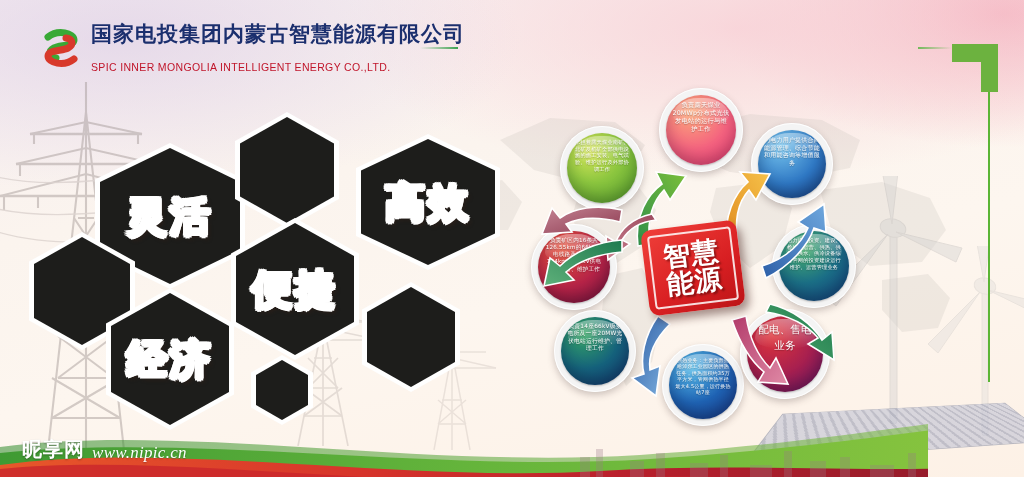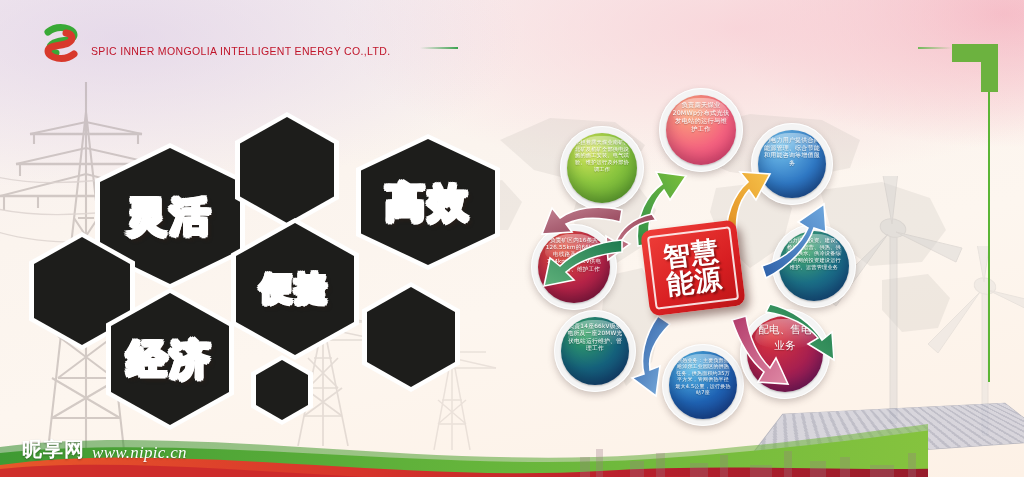--- a/index.html
+++ b/index.html
@@ -280,20 +280,21 @@
   <div class="header-band">
 
     <div class="logo-wrap">
       <div class="logo-mark">
         <svg width="42" height="42" viewBox="0 0 42 42">
           <path d="M8 10 C18 2, 34 6, 34 13 C34 19, 20 18, 14 21 C8 24, 9 30, 16 31" stroke="#39a936" stroke-width="7" fill="none" stroke-linecap="round"></path>
           <path d="M34 32 C24 40, 8 36, 8 29 C8 23, 22 24, 28 21 C34 18, 33 12, 26 11" stroke="#d8392b" stroke-width="7" fill="none" stroke-linecap="round"></path>
         </svg>
       </div>
       <div>
+        <div class="brand-cn">国家电投集团内蒙古智慧能源有限公司</div>
         <div class="brand-en">SPIC INNER MONGOLIA INTELLIGENT ENERGY CO.,LTD.</div>
       </div>
     </div>
 
     <div class="rule-left"></div>
     <div class="rule-right"></div>
 
     <div class="corner-bracket">
       <div class="cb-h"></div>
         <div class="cb-v"></div>
@@ -326,21 +327,21 @@
     <div class="hex-outline" style="left:29px; top:232px; width:106px; height:118px;">
       <div class="hex-face" style="background:linear-gradient(165deg,#cf4a22,#c03a14 45%,#e0641c);">
         <div class="gloss"></div>
       </div>
     </div>
 
     <div class="hex-outline" style="left:231px; top:218px; width:128px; height:142px;">
       <div class="hex-face" style="background:linear-gradient(165deg,#b88fd3,#9a6ebd 50%,#8a5cae);">
         <div class="gloss"></div>
       </div>
-      <div class="hex-label" style="font-size:32px;">便捷</div>
+      <div class="hex-label" style="font-size:40px;">便捷</div>
     </div>
 
     <div class="hex-outline" style="left:362px; top:282px; width:98px; height:110px;">
       <div class="hex-face" style="background:linear-gradient(165deg,#f79a2e,#ef7f1c 50%,#e87313);">
         <div class="gloss"></div>
       </div>
     </div>
 
     <div class="hex-outline" style="left:106px; top:288px; width:128px; height:142px;">
       <div class="hex-face" style="background:linear-gradient(165deg,#e35a2a,#cf3d13 50%,#c53510);">

